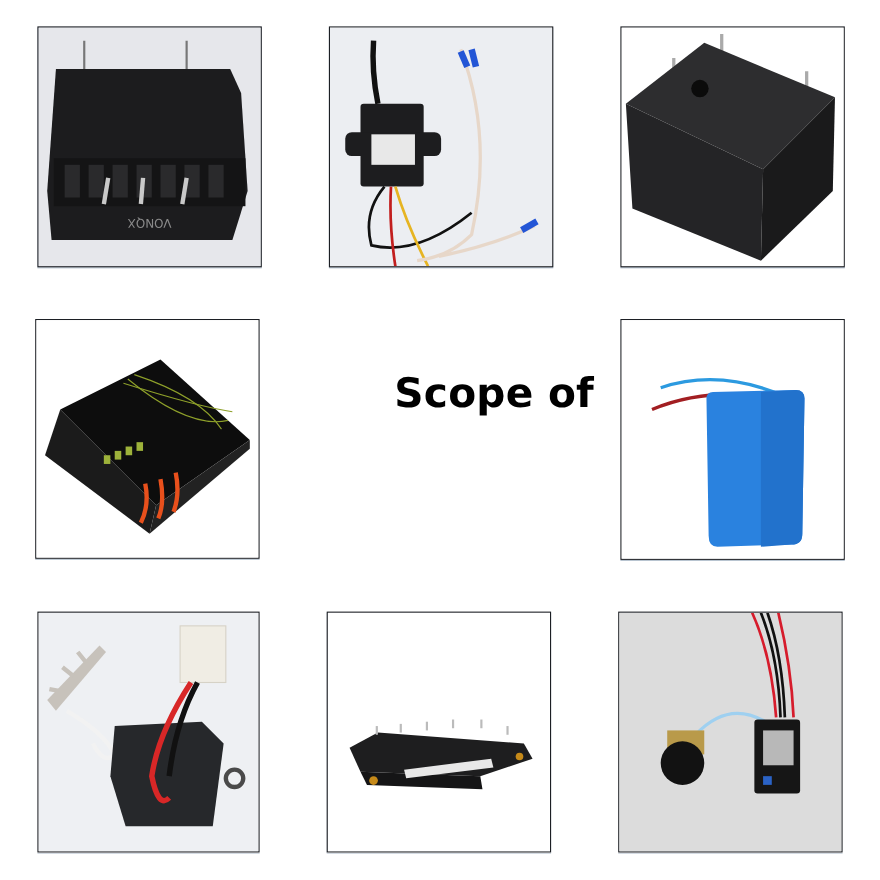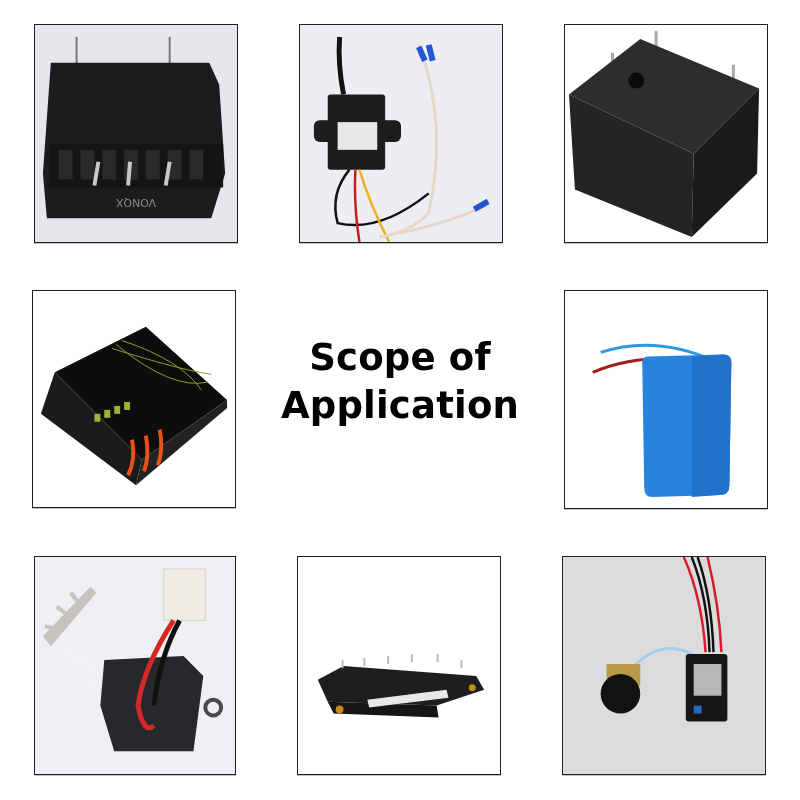--- a/index.html
+++ b/index.html
@@ -1,19 +1,19 @@
 <!DOCTYPE html>
 <html><head>
 <meta charset="utf-8">
 <style>
   html, body { margin:0; padding:0; }
   body { width:800px; height:800px; background:#ffffff; position:relative; overflow:hidden; font-family:"DejaVu Sans", sans-serif; }
   .tile { position:absolute; border:1.5px solid #1c1f24; box-sizing:border-box; overflow:hidden; box-shadow: 0 1px 0 #b8c4d0; }
   .tile svg { width:100%; height:100%; display:block; }
-  .title { position:absolute; left:260px; top:334px; width:280px; text-align:center; font-weight:bold; font-size:37px; line-height:48px; color:#000; letter-spacing:0.2px; }
+  .title { position:absolute; left:260px; top:334px; width:280px; text-align:right; font-weight:bold; font-size:37px; line-height:48px; color:#000; letter-spacing:0.2px; }
   .title span { display:block; }
 </style>
 </head>
 <body>
 
 <div class="tile" style="left:34px;top:24px;width:204px;height:219px;background:#e9eaee;">
   <svg viewBox="0 0 204 219">
     <rect width="204" height="219" fill="#e6e7eb"></rect>
     <line x1="42" y1="12" x2="42" y2="40" stroke="#777" stroke-width="2"></line>
     <line x1="136" y1="12" x2="136" y2="40" stroke="#777" stroke-width="2"></line>
@@ -83,21 +83,20 @@
         <rect x="92" y="112" width="6" height="8"></rect>
       </g>
     <path d="M100 150 Q104 170 96 186" stroke="#e8501c" stroke-width="4" fill="none"></path>
     <path d="M114 146 Q118 168 112 182" stroke="#e8501c" stroke-width="4" fill="none"></path>
     <path d="M128 140 Q132 160 126 176" stroke="#e8501c" stroke-width="4" fill="none"></path>
   </svg>
 </div>
 
 <div class="title">
   <span>Scope of</span>
-  <span>Application</span>
 </div>
 
 <div class="tile" style="left:564px;top:290px;width:204px;height:219px;">
   <svg viewBox="0 0 204 219">
     <rect width="204" height="219" fill="#ffffff"></rect>
     <path d="M36 62 Q90 44 150 70" stroke="#2c9ae0" stroke-width="3" fill="none"></path>
     <path d="M28 82 Q80 60 150 72" stroke="#a21e22" stroke-width="3" fill="none"></path>
     <path d="M78 72 Q78 66 84 66 L160 64 Q168 64 168 72 L166 196 Q166 206 156 206 L88 208 Q80 208 80 198 Z" fill="#2a82df"></path>
     <path d="M128 66 L160 64 Q168 64 168 72 L166 196 Q166 206 156 206 L128 208 Z" fill="#2272cc"></path>
   </svg>

